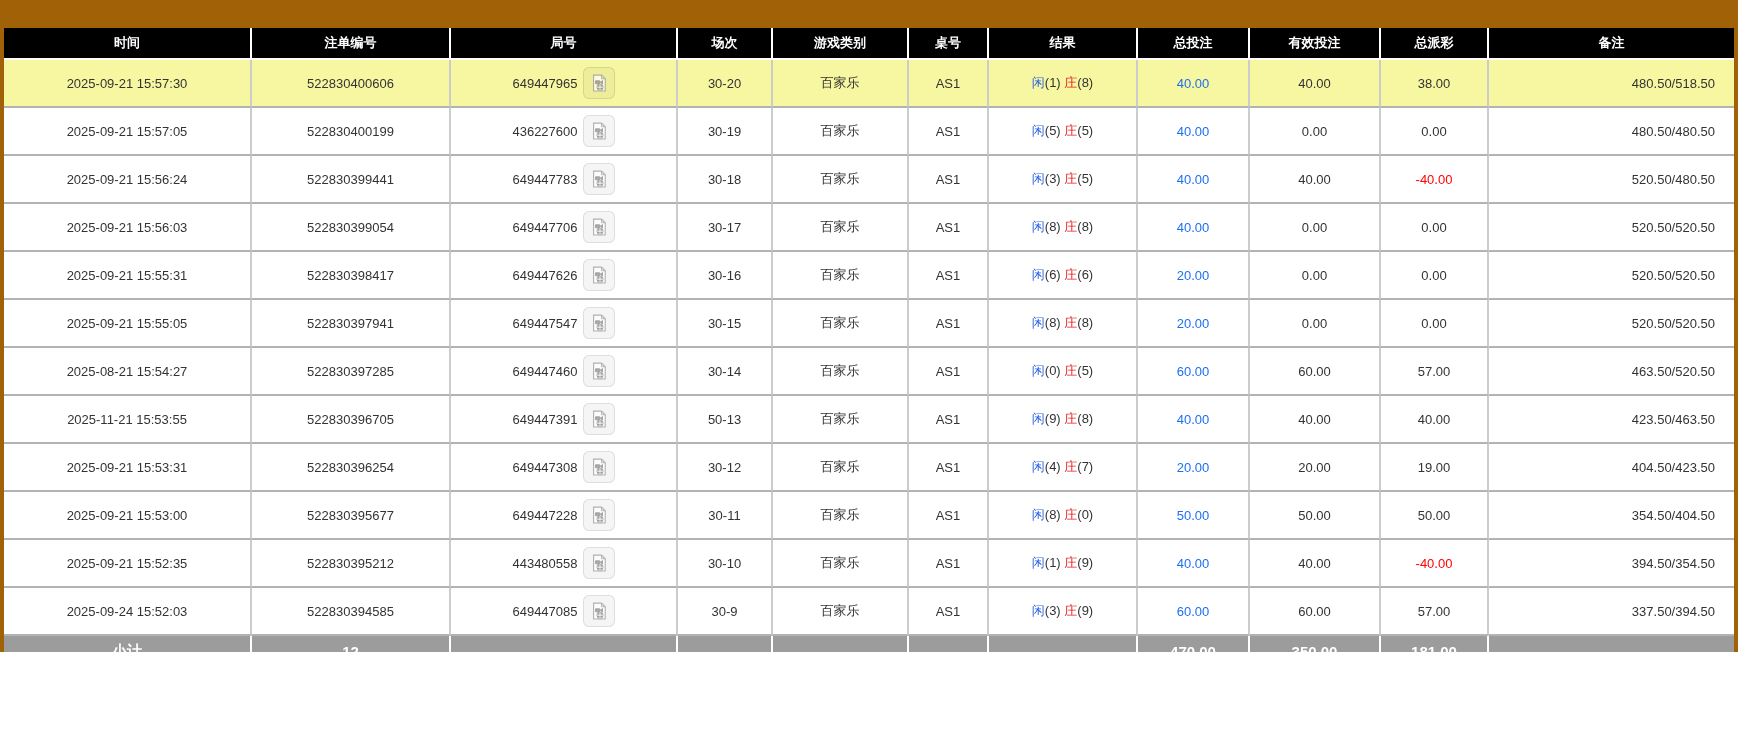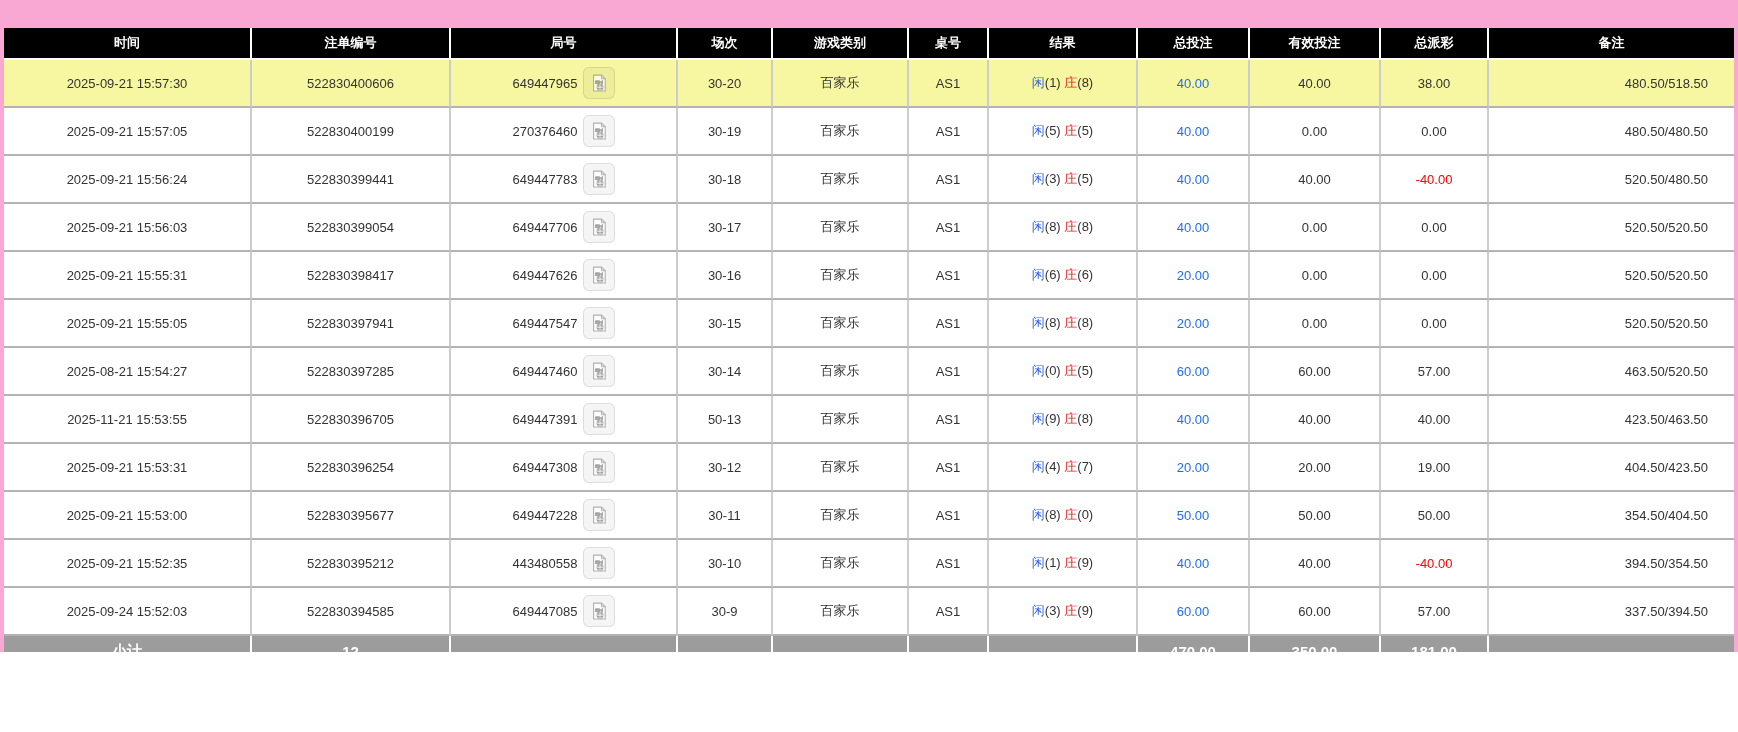--- a/index.html
+++ b/index.html
@@ -1,27 +1,27 @@
 <!DOCTYPE html>
 <html><head>
 <meta charset="utf-8">
 <style>
   html,body{margin:0;padding:0;background:#ffffff;font-family:"Liberation Sans","DejaVu Sans",sans-serif;}
-  .page{width:1738px;height:652px;overflow:hidden;background:#f9a8d4;}
+  .page{width:1738px;height:652px;overflow:hidden;background:#a16207;}
   table{table-layout:fixed;border-collapse:separate;border-spacing:0;margin:28px 0 0 4px;width:1730px;font-size:13px;color:#333;}
   thead th{background:#000000;color:#ffffff;font-weight:bold;height:30px;font-size:13px;text-align:center;
            border-right:2px solid #ffffff;border-bottom:2px solid #ffffff;padding:0;}
   thead th:last-child{border-right:none;}
   tbody td{background:#ffffff;height:46px;text-align:center;vertical-align:middle;
            border-right:2px solid #cccccc;border-bottom:2px solid #b3b3b3;padding:0;}
   tbody td:last-child{border-right:none;}
   tbody tr.hl td{background:#f7f7a1;}
   td.blue{color:#1d6ff2;cursor:pointer;}
   td.neg{color:#ff0000;}
-  td.remark{text-align:right;padding-right:26px;}
+  td.remark{text-align:right;padding-right:19px;}
   .result .player{color:#2b5fe3;}
   .result .banker{color:#e32222;}
   .round-no{vertical-align:middle;}
   .video-btn{display:inline-flex;align-items:center;justify-content:center;width:30px;height:30px;
              margin-left:5px;vertical-align:middle;background:rgba(0,0,0,0.04);
              border:1px solid rgba(0,0,0,0.10);border-radius:6px;cursor:pointer;}
   .video-btn svg{opacity:.75;}
   tfoot td{background:#9c9c9c;color:#ffffff;font-weight:bold;height:31px;font-size:15px;text-align:center;
            border-right:2px solid #ffffff;border-bottom:3px solid #ffffff;padding:0;}
   tfoot td:last-child{border-right:none;}
@@ -83,21 +83,21 @@
           <td>AS1</td>
           <td class="result"><span class="player">闲</span><span>(1)</span> <span class="banker">庄</span><span>(8)</span></td>
           <td class="blue">40.00</td>
           <td>40.00</td>
           <td>38.00</td>
           <td class="remark">480.50/518.50</td>
         </tr>
         <tr>
           <td>2025-09-21 15:57:05</td>
           <td>522830400199</td>
-          <td><span class="round-no">270376460</span><span class="video-btn">
+          <td><span class="round-no">436227600</span><span class="video-btn">
               <svg width="20" height="20" viewBox="0 0 24 24">
                 <path d="M5.5 2.5 h9.5 l4.5 4.5 v14.5 h-14 z" fill="#ffffff" stroke="#9a9a9a" stroke-width="1.3"></path>
                 <path d="M15 2.5 l4.5 4.5 h-4.5 z" fill="#d9d9d9" stroke="#9a9a9a" stroke-width="1"></path>
                 <rect x="7.2" y="8.8" width="6.2" height="4.6" rx="1" fill="#8e8e8e"></rect>
                 <path d="M13.4 10.2 l3.4-1.7 v5.2 l-3.4-1.7 z" fill="#8e8e8e"></path>
                 <circle cx="13.2" cy="17" r="4.1" fill="#8e8e8e"></circle>
                 <circle cx="13.2" cy="17" r="1.1" fill="#ffffff"></circle>
                 <circle cx="13.2" cy="14.6" r="0.9" fill="#ffffff"></circle>
                 <circle cx="13.2" cy="19.4" r="0.9" fill="#ffffff"></circle>
                 <circle cx="10.8" cy="17" r="0.9" fill="#ffffff"></circle>

